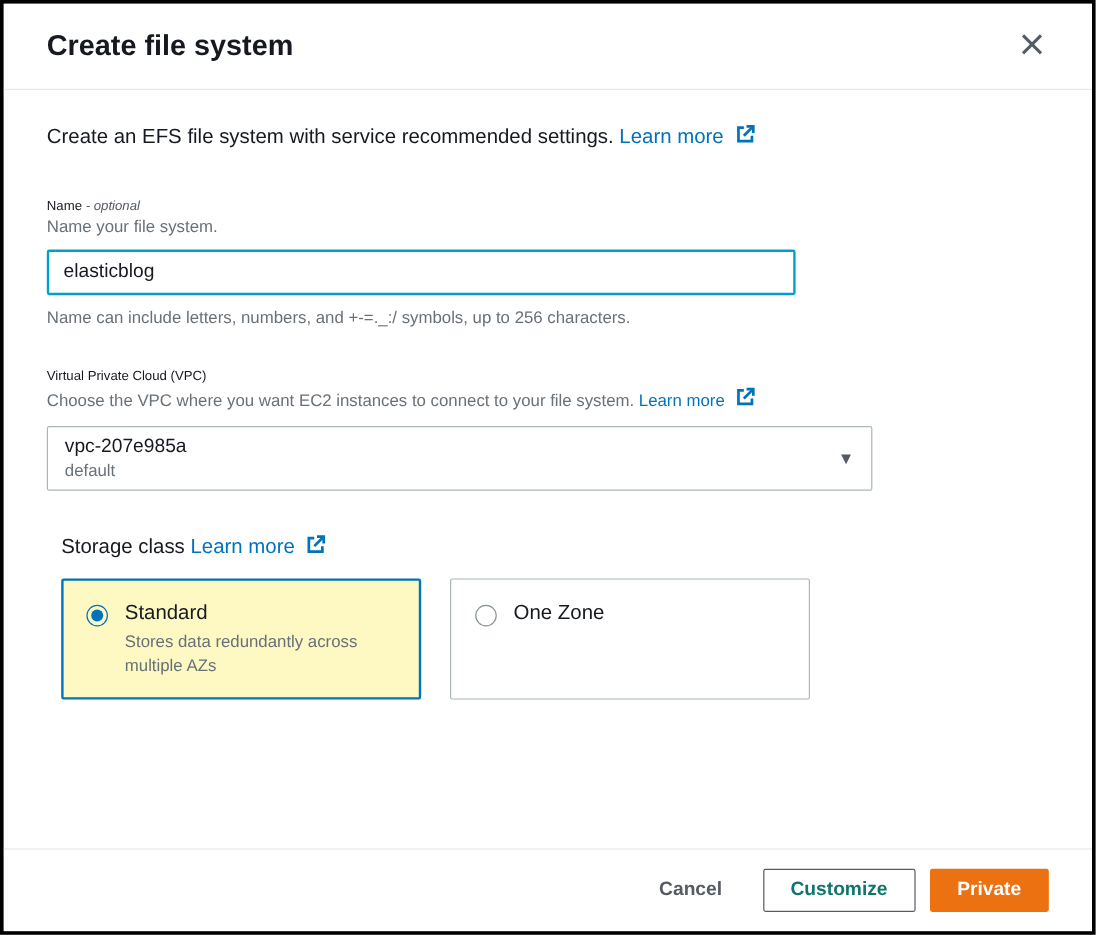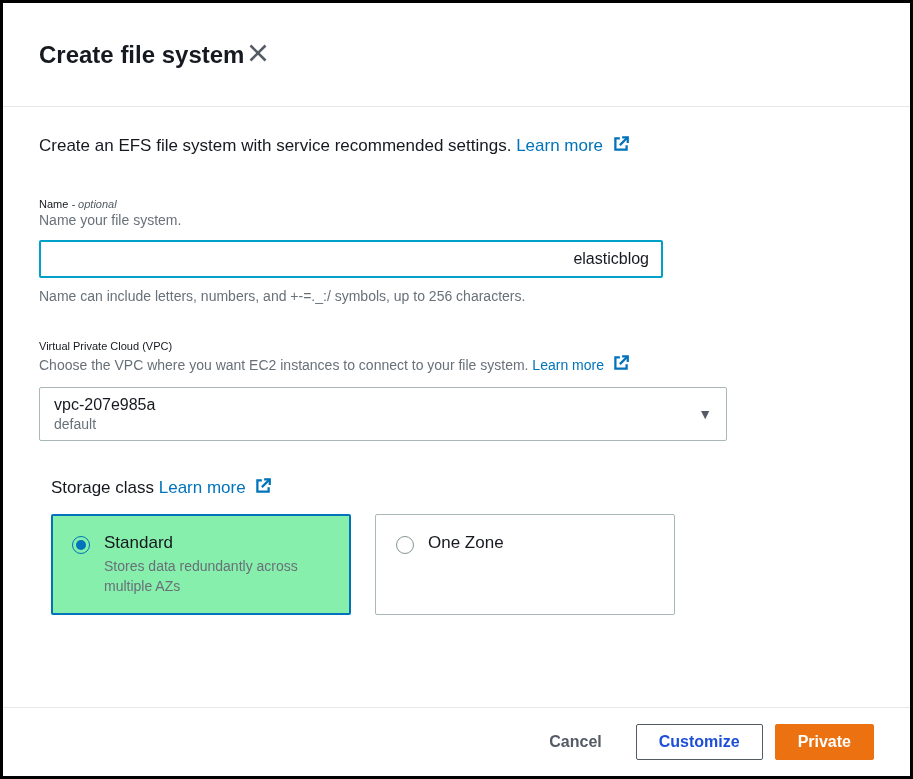--- a/index.html
+++ b/index.html
@@ -11,23 +11,23 @@
       font-family: "Amazon Ember", "Helvetica Neue", Arial, sans-serif;
       background: #fff;
       width: 913px;
       height: 779px;
       border: 3px solid #000;
       display: flex;
       flex-direction: column;
     }
     .modal-header {
       display: flex;
-      justify-content: flex-start;
+      justify-content: space-between;
       align-items: center;
-      padding: 36px 36px;
+      padding: 20px 36px;
       border-bottom: 1px solid #e8e8e8;
     }
     .modal-title {
       font-size: 24px;
       font-weight: 700;
       color: #16191f;
     }
     .close-btn {
       background: none;
       border: none;
@@ -87,21 +87,20 @@
       margin-top: 10px;
     }
     .text-input {
       width: 624px;
       padding: 8px 12px;
       font-size: 16px;
       border: 2px solid #00a1c9;
       border-radius: 2px;
       outline: none;
       color: #16191f;
-      text-align: right;
     }
     .select-box {
       width: 688px;
       border: 1px solid #aab7b8;
       border-radius: 2px;
       padding: 8px 14px;
       display: flex;
       justify-content: space-between;
       align-items: center;
       cursor: pointer;
@@ -138,21 +137,21 @@
       border: 1px solid #aab7b8;
       border-radius: 2px;
       padding: 18px 20px;
       display: flex;
       gap: 14px;
       cursor: pointer;
       background: #fff;
     }
     .radio-card.selected {
       border: 2px solid #0073bb;
-      background: #86efac;
+      background: #fef9c3;
       padding: 17px 19px;
     }
     .radio-circle {
       width: 18px;
       height: 18px;
       border: 1.5px solid #879596;
       border-radius: 50%;
       flex-shrink: 0;
       margin-top: 3px;
       display: flex;
@@ -193,21 +192,21 @@
       border-radius: 2px;
       cursor: pointer;
       border: none;
       background: none;
     }
     .btn-link {
       color: #545b64;
     }
     .btn-outline {
       border: 1px solid #545b64;
-      color: #1d4ed8;
+      color: #0f766e;
       background: #fff;
     }
     .btn-primary {
       background: #ec7211;
       color: #fff;
       border: 1px solid #ec7211;
     }
   </style>
 </head>
 <body>

